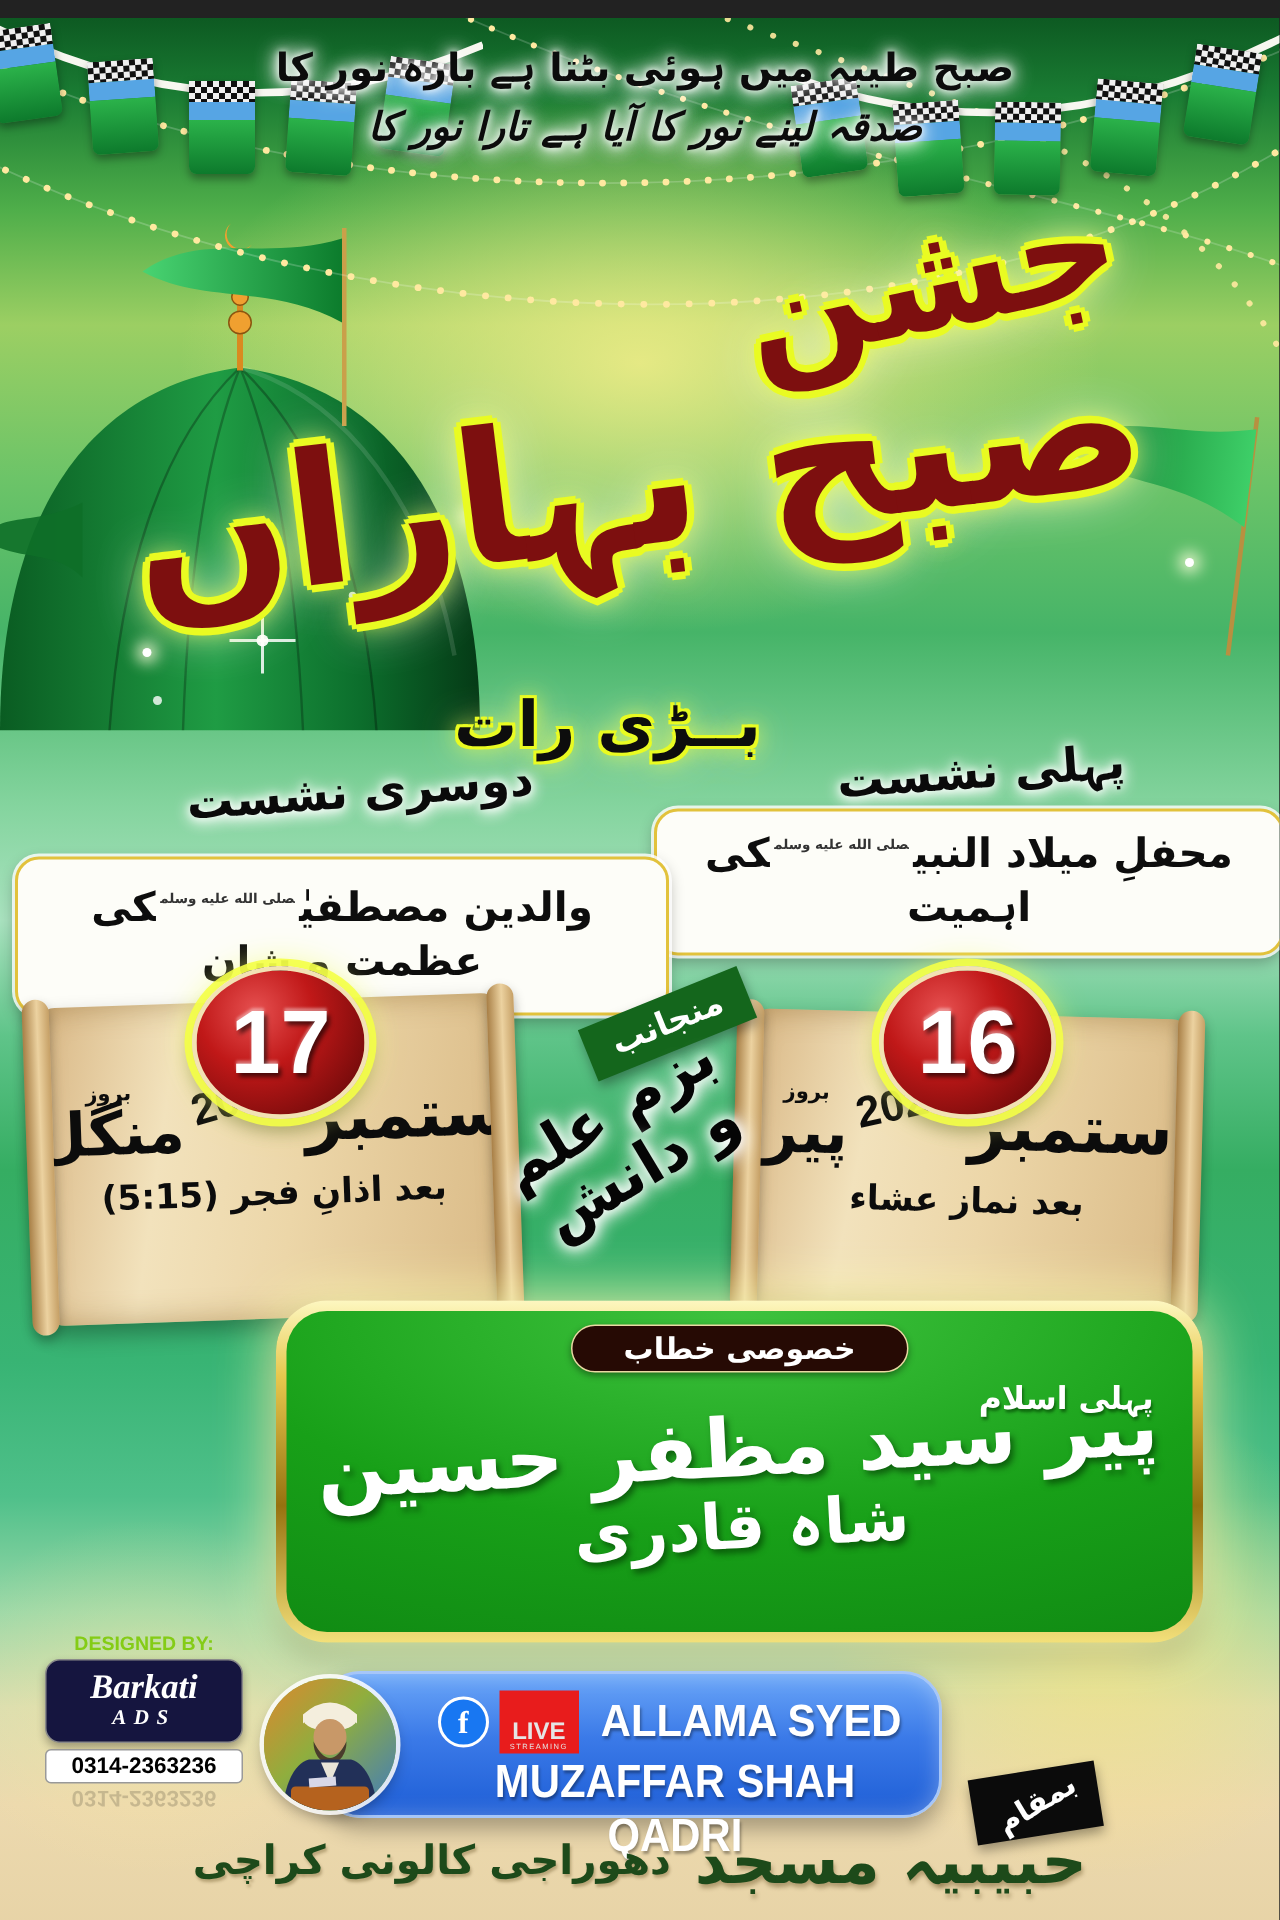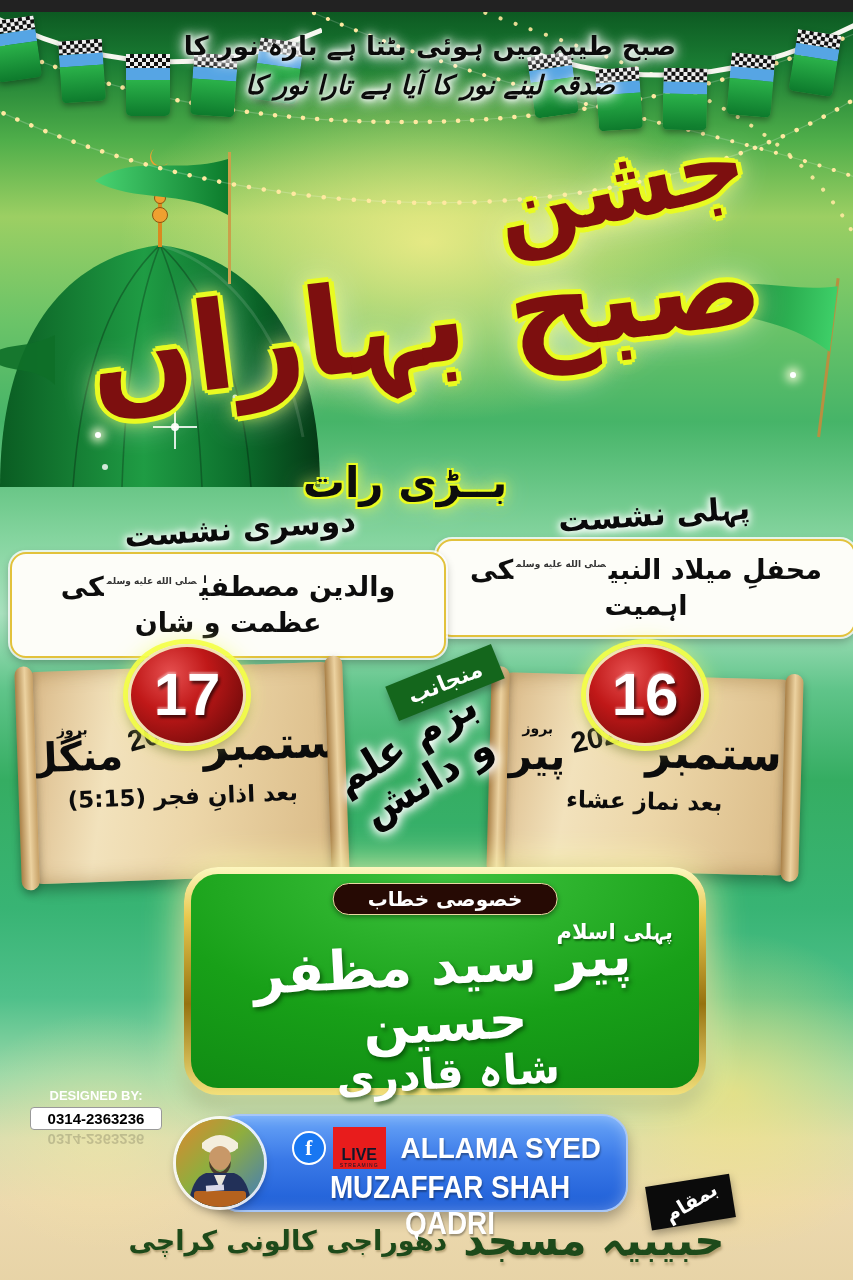--- a/index.html
+++ b/index.html
@@ -49,21 +49,21 @@
   
   .s-head{position:absolute;z-index:6;font-size:31px;font-weight:bold;color:#0a0a0a;text-align:center;
     text-shadow:0 0 6px #fff,0 0 12px #fff,0 2px 10px rgba(255,255,255,.9);}
   .s1h{left:468px;top:484px;width:372px;transform:rotate(-4deg);}
   .s2h{left:66px;top:498px;width:348px;transform:rotate(-4deg);}
   .s-box{position:absolute;z-index:6;background:#fdfdf8;border:2px solid #e2c23c;border-radius:16px;
     box-shadow:0 0 0 2px rgba(255,255,255,.8),0 4px 10px rgba(0,0,0,.3);
     display:flex;align-items:center;justify-content:center;text-align:center;
     font-size:27px;font-weight:bold;color:#0d0d0d;line-height:1.35;padding:8px 10px;}
   .s1b{left:436px;top:527px;width:396px;min-height:78px;}
-  .s2b{left:10px;top:540px;width:412px;min-height:86px;}
+  .s2b{left:10px;top:559px;width:412px;min-height:86px;}
   .sal{font-size:9px;color:#333;position:relative;top:-12px;margin:0 3px;white-space:nowrap;}
   
   .scroll{position:absolute;z-index:6;background:linear-gradient(100deg,#d8b684 0%,#f2e2bc 28%,#ecd6a8 55%,#d9b985 100%);
     border-radius:14px;box-shadow:inset 0 0 20px rgba(120,80,20,.4),0 7px 14px rgba(0,0,0,.3);
     text-align:center;color:#0c0c0c;}
   .scroll:before,.scroll:after{content:"";position:absolute;top:-6px;bottom:-6px;width:18px;
     background:linear-gradient(90deg,#a87f46,#ecd2a0 55%,#c6a066);border-radius:9px;
     box-shadow:0 4px 8px rgba(0,0,0,.3);}
   .scroll:before{left:-8px;} .scroll:after{right:-8px;}
   .sc16{left:497px;top:664px;width:296px;height:196px;transform:rotate(1.5deg);padding-top:48px;box-sizing:border-box;}
@@ -83,59 +83,59 @@
     font:bold 60px/1 "Liberation Sans",sans-serif;text-shadow:2px 3px 3px rgba(0,0,0,.6),0 -2px 2px rgba(255,255,255,.4);}
   .dc16{left:586px;top:632px;} .dc17{left:128px;top:632px;}
   
   .org-label{position:absolute;left:388px;top:652px;z-index:6;background:#14661c;color:#fff;
     padding:6px 18px;font-size:22px;font-weight:bold;transform:rotate(-22deg);
     box-shadow:0 4px 8px rgba(0,0,0,.35);}
   .org-name{position:absolute;left:322px;top:706px;width:190px;z-index:6;transform:rotate(-31deg);
     text-align:center;font-size:40px;font-weight:bold;color:#050505;line-height:1.08;
     text-shadow:0 0 7px #fff,0 0 14px #fff,0 2px 12px rgba(255,255,255,.9);}
   
-  .panel-wrap{position:absolute;left:184px;top:855px;width:522px;height:228px;z-index:6;
+  .panel-wrap{position:absolute;left:184px;top:855px;width:618px;height:228px;z-index:6;
     border-radius:34px;padding:7px;box-sizing:border-box;
     background:linear-gradient(180deg,#fdf7c0 0%,#e8c84e 22%,#96720f 60%,#f3e07a 100%);
     box-shadow:0 0 38px rgba(255,255,180,.95),0 10px 20px rgba(0,0,0,.25);}
   .panel{position:relative;width:100%;height:100%;border-radius:27px;
     background:radial-gradient(130% 150% at 50% 0%,#3ec23e 0%,#18a018 45%,#0b7c10 100%);}
   .pill{position:absolute;top:9px;left:50%;transform:translateX(-50%);background:#260a04;
     border:1px solid #e9d9a2;border-radius:18px;color:#fff;font-size:20px;font-weight:bold;
     padding:3px 34px;white-space:nowrap;box-shadow:0 2px 5px rgba(0,0,0,.4);}
   .honor{position:absolute;top:46px;right:26px;color:#fff;font-size:21px;font-weight:bold;
     text-shadow:1px 2px 2px rgba(0,60,0,.6);}
   .sp-name{position:absolute;top:64px;left:0;right:0;text-align:center;color:#fff;
     transform:rotate(-3deg);text-shadow:2px 3px 4px rgba(0,50,0,.6);}
   .sp-name .n1{font-size:54px;font-weight:bold;line-height:1.05;}
   .sp-name .n2{font-size:42px;font-weight:bold;line-height:1.1;}
   
   .designer{position:absolute;left:30px;top:1076px;width:132px;z-index:6;text-align:center;
     font-family:"Liberation Sans",sans-serif;}
-  .d-label{font-size:13px;font-weight:bold;color:#ffffff;}
+  .d-label{font-size:13px;font-weight:bold;color:#84cc16;}
   .d-box{background:#15153f;border:1px solid #8a8a8a;border-radius:10px;margin-top:3px;
     padding:5px 4px 7px;color:#fff;box-shadow:0 3px 6px rgba(0,0,0,.3);}
   .d-brand{display:block;font:italic bold 23px "Liberation Serif",serif;}
   .d-ads{display:block;font:italic bold 14px "Liberation Serif",serif;letter-spacing:5px;}
   .d-phone{margin-top:4px;background:#fff;border:1px solid #999;border-radius:4px;
     font-size:15px;font-weight:bold;color:#000;padding:2px 0;}
   .d-reflect{margin-top:1px;transform:scaleY(-1);opacity:.16;font-size:15px;font-weight:bold;color:#000;}
   
   .livebar{position:absolute;left:214px;top:1102px;width:414px;height:98px;z-index:6;
     border-radius:26px;border:2px solid #a6c6f8;box-sizing:border-box;
     background:linear-gradient(180deg,#6aa6f8 0%,#3b7ae8 45%,#1e5ed6 100%);
     box-shadow:0 7px 14px rgba(0,0,0,.3),inset 0 0 14px rgba(255,255,255,.3);}
   .photo{position:absolute;left:-40px;top:3px;width:88px;height:88px;border-radius:50%;overflow:hidden;
     box-shadow:0 0 0 3px rgba(255,255,255,.85),0 5px 10px rgba(0,0,0,.35);background:#7fae4a;}
   .lb-text{margin-left:58px;text-align:center;color:#fff;font-family:"Liberation Sans",sans-serif;}
   .lb-row1{display:flex;align-items:center;justify-content:center;gap:7px;margin-top:11px;}
   .fb{width:30px;height:30px;border-radius:50%;background:#1877f2;border:2px solid #fff;color:#fff;
     display:flex;align-items:center;justify-content:center;font:bold 21px/1 "Liberation Serif",serif;
     box-sizing:content-box;}
-  .live-badge{background:#e81c1c;color:#0f172a;padding:20px 7px 1px;display:flex;flex-direction:column;
+  .live-badge{background:#e81c1c;color:#e5e5e5;padding:20px 7px 1px;display:flex;flex-direction:column;
     align-items:center;line-height:1;}
   .live-badge b{font-size:16px;} .live-badge i{font-style:normal;font-size:5px;letter-spacing:1px;}
   .lb1{font-size:30px;font-weight:bold;transform:scaleX(.93);text-shadow:1px 2px 2px rgba(0,0,0,.35);}
   .lb2{font-size:31px;font-weight:bold;transform:scaleX(.9);margin-top:1px;text-shadow:1px 2px 2px rgba(0,0,0,.35);}
   
   .venue-badge{position:absolute;left:648px;top:1168px;z-index:6;background:#0b0b0b;color:#fff;
     padding:10px 14px;font-size:20px;font-weight:bold;transform:rotate(-9deg);
     box-shadow:0 4px 8px rgba(0,0,0,.35);}
   .venue-badge span{display:inline-block;transform:rotate(-22deg);}
   .venue{position:absolute;left:0;right:0;top:1204px;z-index:6;display:flex;justify-content:center;
@@ -339,20 +339,24 @@
       <div class="honor" dir="rtl">پہلی اسلام</div>
       <div class="sp-name" dir="rtl">
         <div class="n1">پیر سید مظفر حسین</div>
         <div class="n2">شاہ قادری</div>
       </div>
     </div>
   </div>
 
   <div class="designer">
     <div class="d-label">DESIGNED BY:</div>
+    <div class="d-box">
+      <span class="d-brand">Barkati</span>
+      <span class="d-ads">ADS</span>
+    </div>
     <div class="d-phone">0314-2363236</div>
     <div class="d-reflect">0314-2363236</div>
   </div>
 
   <div class="livebar">
     <div class="photo">
       <svg width="88" height="88" viewBox="0 0 88 88">
         <defs>
           <linearGradient id="avbg" x1="0" y1="0" x2="1" y2="1">
             <stop offset="0" stop-color="#e0862e"></stop>

